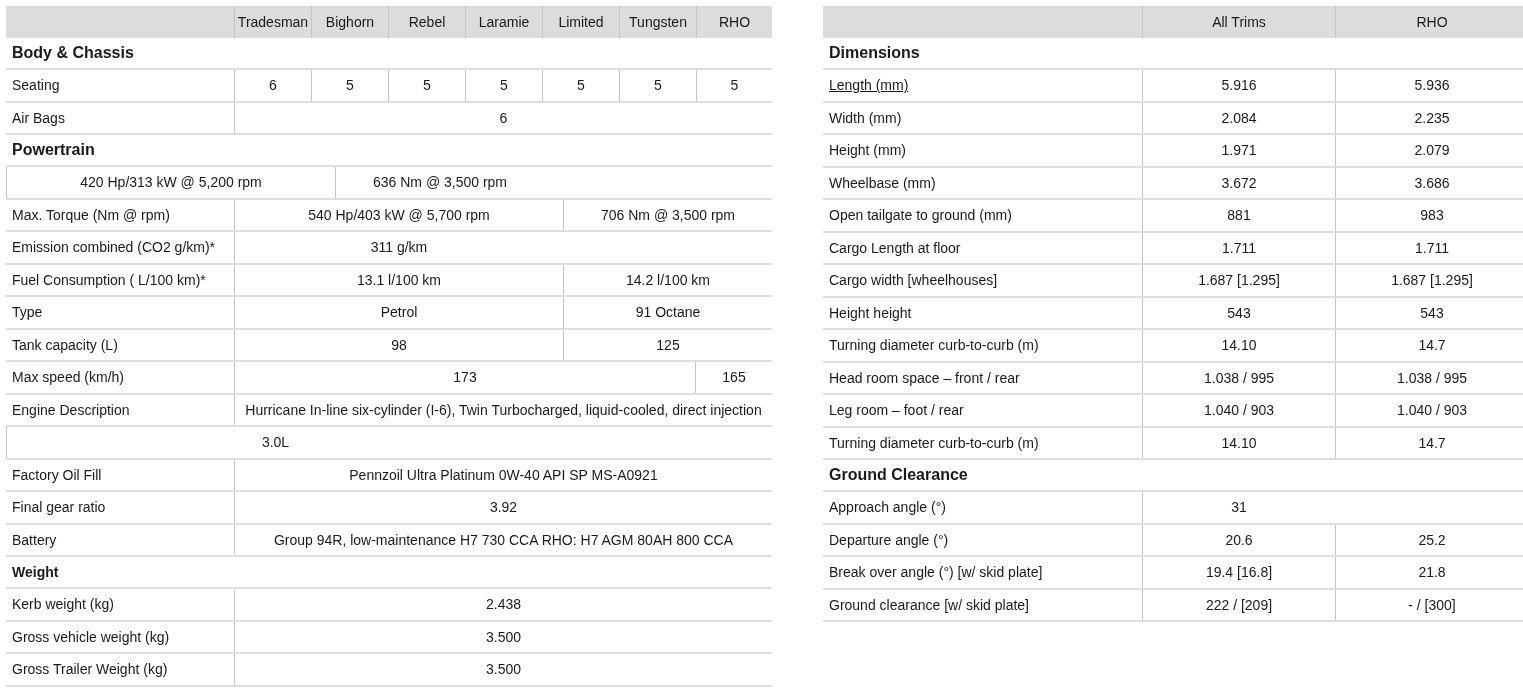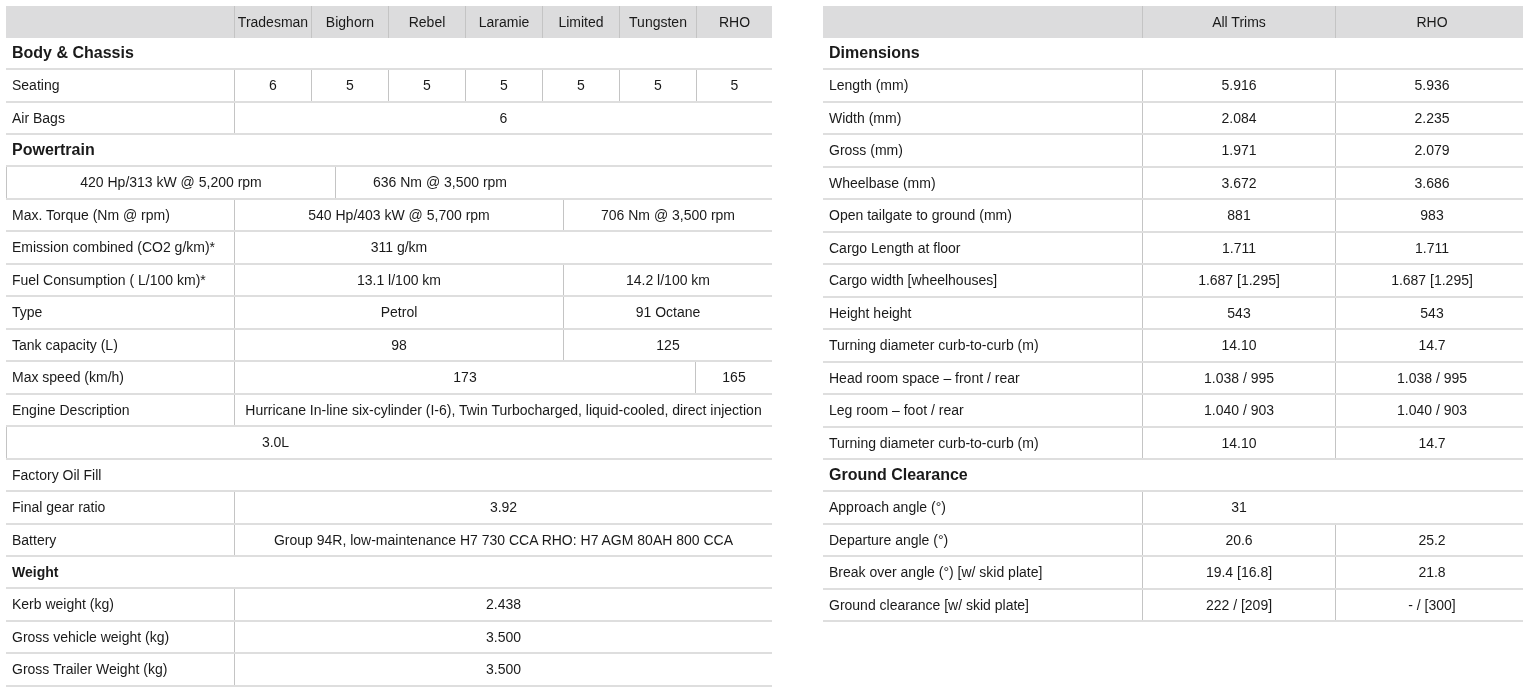--- a/index.html
+++ b/index.html
@@ -90,20 +90,21 @@
   </div>
   <div class="row r">
     <div class="cell label" style="width:228px">Engine Description</div>
     <div class="cell" style="width:538px">Hurricane In-line six-cylinder (I-6), Twin Turbocharged, liquid-cooled, direct injection</div>
   </div>
   <div class="row r">
     <div class="cell" style="width:538px">3.0L</div>
   </div>
   <div class="row r">
     <div class="cell label" style="width:228px">Factory Oil Fill</div>
+    <div class="cell" style="width:538px">Pennzoil Ultra Platinum 0W-40 API SP MS-A0921</div>
   </div>
   <div class="row r">
     <div class="cell label" style="width:228px">Final gear ratio</div>
     <div class="cell" style="width:538px">3.92</div>
   </div>
   <div class="row r">
     <div class="cell label" style="width:228px">Battery</div>
     <div class="cell" style="width:538px">Group 94R, low-maintenance H7 730 CCA RHO: H7 AGM 80AH 800 CCA</div>
   </div>
 
@@ -129,31 +130,31 @@
     <div class="cell label" style="width:319px"></div>
     <div class="cell" style="width:193px">All Trims</div>
     <div class="cell" style="width:193px">RHO</div>
   </div>
 
   <div class="row sec">
     <div class="title">Dimensions</div>
   </div>
   <div id="dim-rows">
       <div class="row r">
-        <div class="cell label" style="width: 319px;">Length (mm)</div>
+        <div class="cell label" style="width: 319px; text-decoration: underline;">Length (mm)</div>
         <div class="cell" style="width: 193px;">5.916</div>
         <div class="cell" style="width: 193px;">5.936</div>
       </div>
       <div class="row r">
         <div class="cell label" style="width: 319px;">Width (mm)</div>
         <div class="cell" style="width: 193px;">2.084</div>
         <div class="cell" style="width: 193px;">2.235</div>
       </div>
       <div class="row r">
-        <div class="cell label" style="width: 319px;">Gross (mm)</div>
+        <div class="cell label" style="width: 319px;">Height (mm)</div>
         <div class="cell" style="width: 193px;">1.971</div>
         <div class="cell" style="width: 193px;">2.079</div>
       </div>
       <div class="row r">
         <div class="cell label" style="width: 319px;">Wheelbase (mm)</div>
         <div class="cell" style="width: 193px;">3.672</div>
         <div class="cell" style="width: 193px;">3.686</div>
       </div>
       <div class="row r">
         <div class="cell label" style="width: 319px;">Open tailgate to ground (mm)</div>

